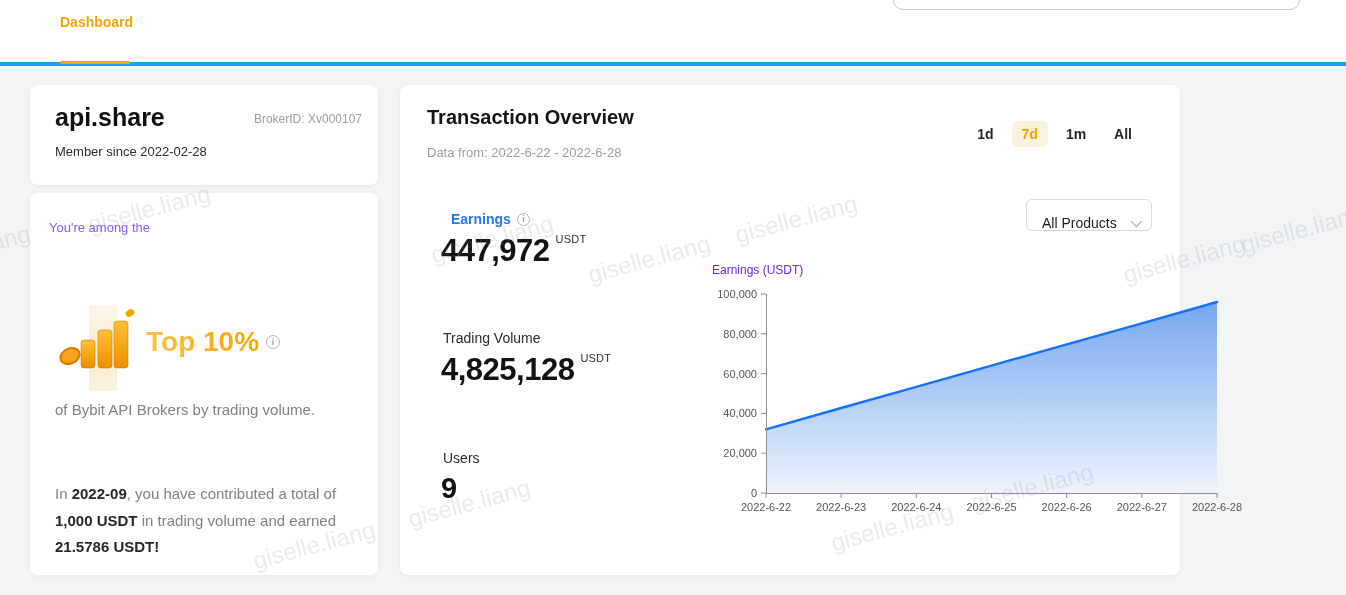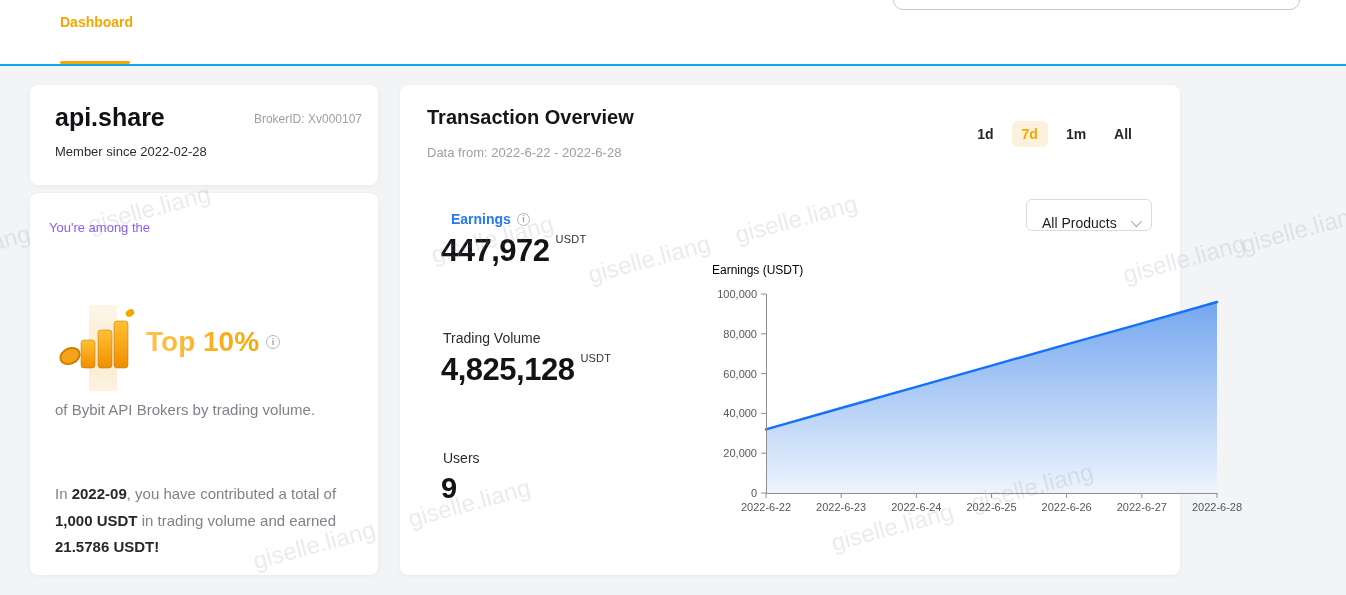--- a/index.html
+++ b/index.html
@@ -6,21 +6,21 @@
   html,body { width:1346px; height:595px; overflow:hidden; }
   body {
     font-family:"Liberation Sans", sans-serif;
     background:#f2f4f6;
     position:relative;
     color:#26282d;
   }
   
   .topbar {
     position:absolute; left:0; top:0; width:1346px; height:66px;
-    background:#ffffff; border-bottom:2px solid #0ea5e9;
+    background:#ffffff; border-bottom:4px solid #0ea5e9;
   }
   .tab {
     position:absolute; left:60px; top:14px;
     font-size:14px; font-weight:700; color:#f7a600; cursor:pointer;
   }
   .tab-underline {
     position:absolute; left:60px; top:61px; width:70px; height:3px;
     background:#f7a600; border-radius:2px;
   }
   .top-search {
@@ -88,21 +88,21 @@
   }
 
   
   .stat-label { position:absolute; font-size:14px; font-weight:500; color:#2a2c30; }
   .stat-label.blue { color:#2678f3; font-weight:700; display:flex; align-items:center; gap:6px; }
   .stat-value { position:absolute; display:flex; align-items:flex-start; }
   .stat-num { font-size:31px; font-weight:700; color:#121316; letter-spacing:-0.5px; }
   .stat-unit { font-size:11px; font-weight:400; color:#2e3034; margin-left:6px; padding-bottom:5px; letter-spacing:0.2px; }
 
   
-  .chart-title { position:absolute; left:312px; top:178px; font-size:12px; color:#000000; }
+  .chart-title { position:absolute; left:312px; top:178px; font-size:12px; color:#6d28d9; }
   .chart-wrap { position:absolute; left:300px; top:173px; }
   .chart-svg text { font-family:"Liberation Sans", sans-serif; font-size:11px; fill:#54575c; }
 
   
   .wm-layer { position:absolute; left:0; top:0; width:1346px; height:595px; pointer-events:none; z-index:60; }
   .wm {
     position:absolute; font-size:24px; color:rgba(120,128,140,0.16);
     white-space:nowrap; transform:rotate(-15deg); transform-origin:left top;
   }
 </style>

